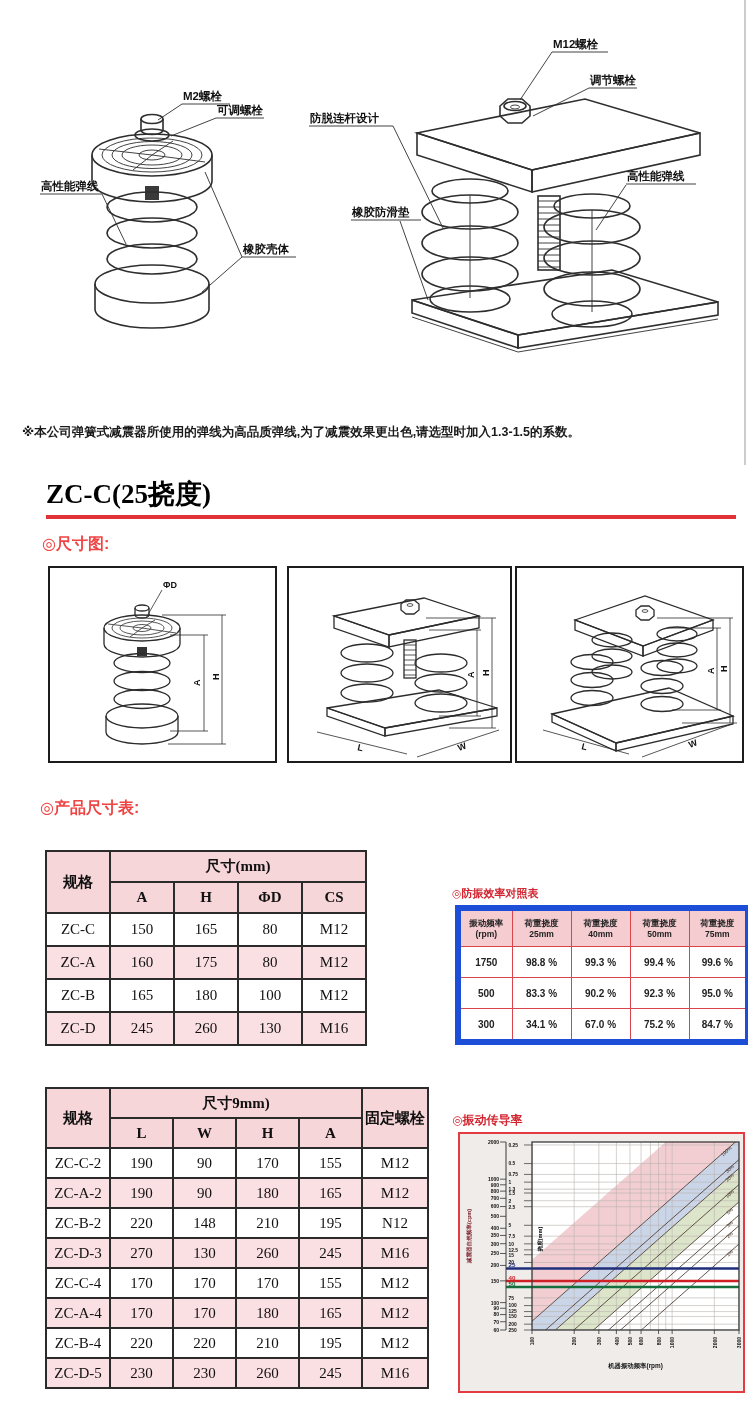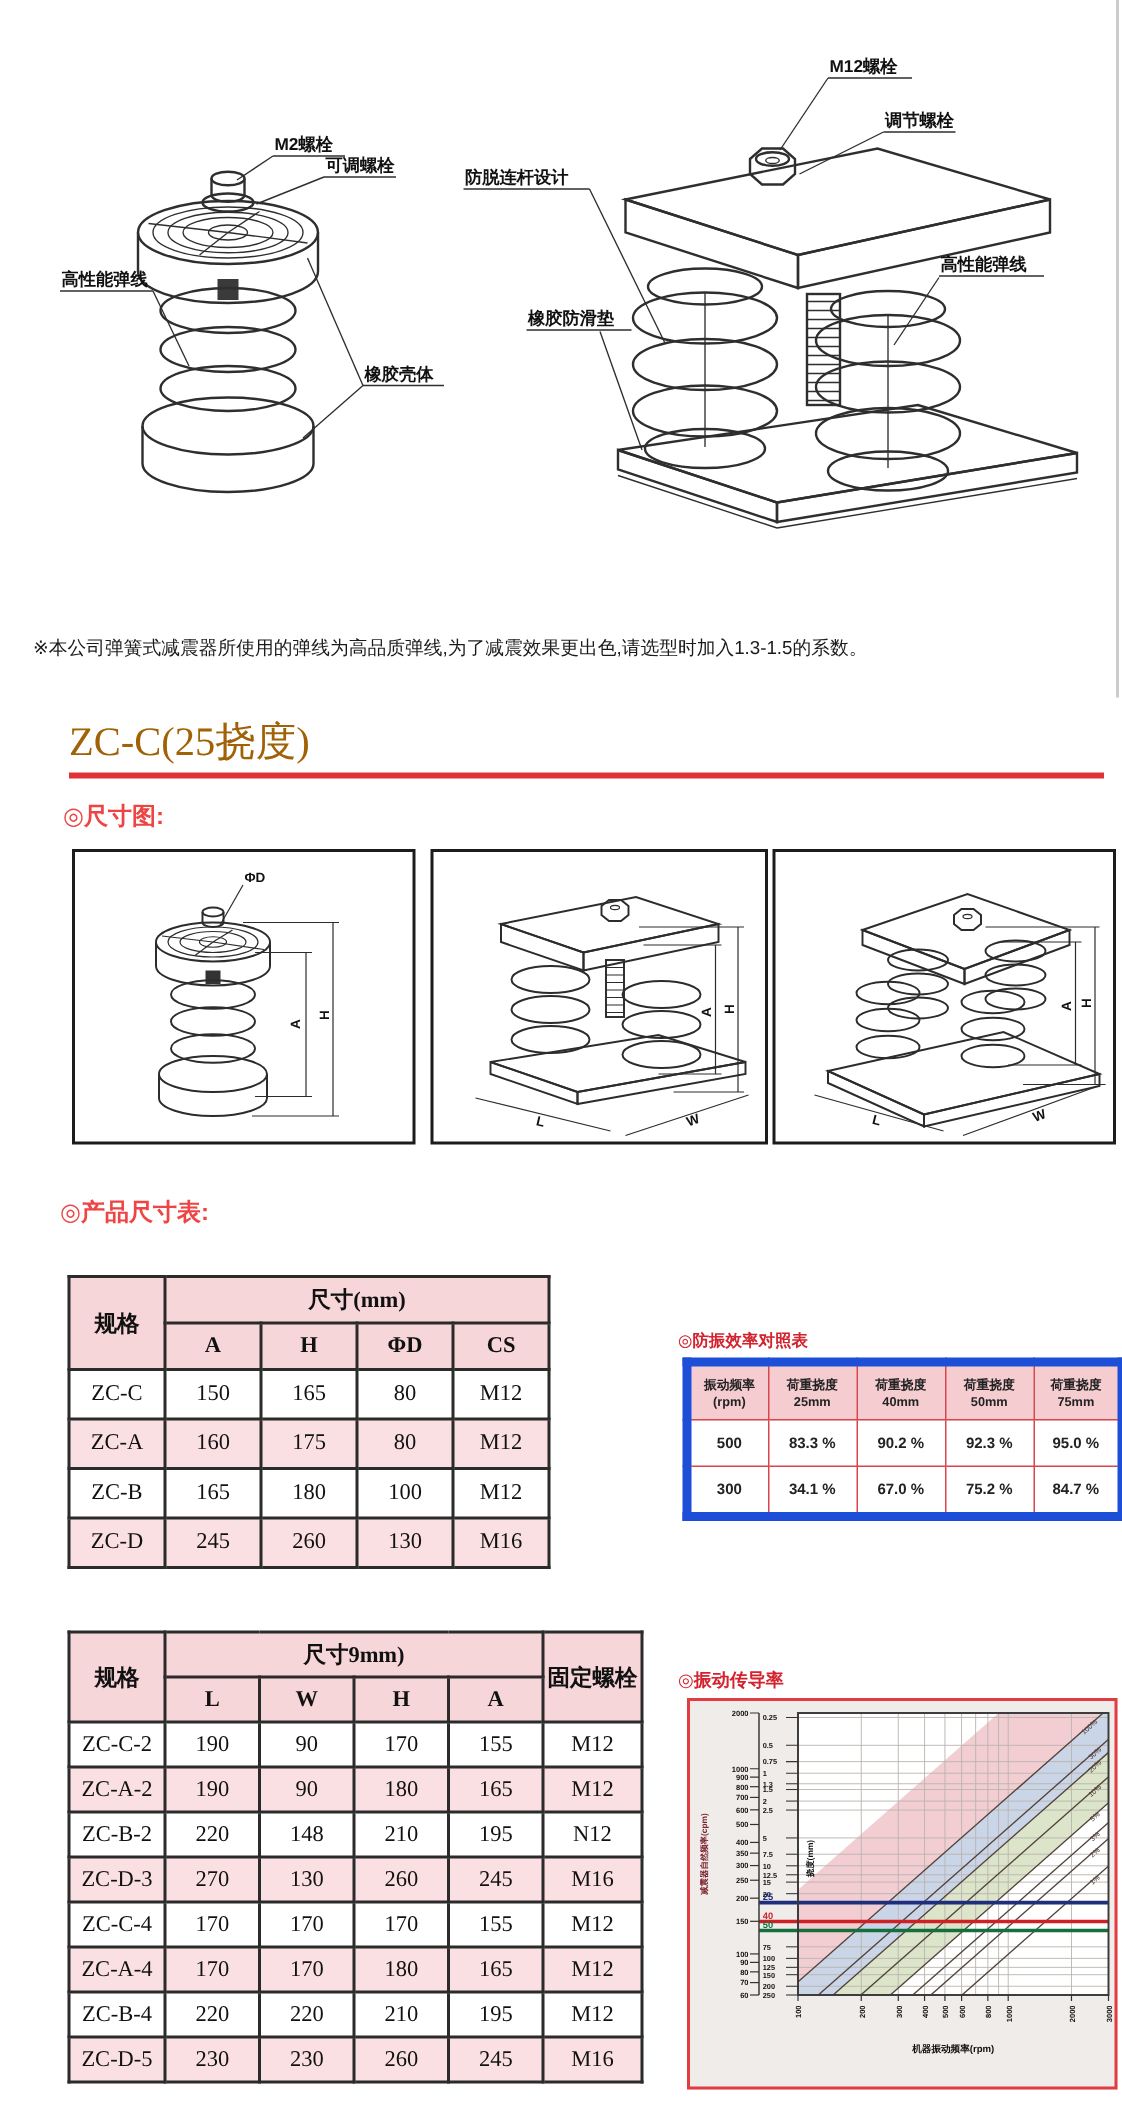--- a/index.html
+++ b/index.html
@@ -8,23 +8,23 @@
   .abs{position:absolute;}
   svg text{font-family:"Liberation Sans","DejaVu Sans",sans-serif;}
   .drawing path,.drawing ellipse,.drawing rect,.drawing polygon,.drawing line{fill:none;stroke:#2e2e2e;stroke-width:1.6;}
   .drawing .fill{fill:#3a3a3a;stroke:none;}
   .drawing .thin{stroke-width:0.9;}
   .drawing text{fill:#111;font-size:11.5px;font-weight:bold;}
   .mini path,.mini ellipse,.mini rect,.mini polygon,.mini line{fill:none;stroke:#2c2c2c;stroke-width:1.3;}
   .mini .fill{fill:#333;stroke:none;}
   .mini .thin{stroke-width:0.8;}
   .mini text{fill:#111;font-size:9px;font-weight:bold;}
-  .note{left:22px;top:424px;width:710px;font-size:12.5px;font-weight:normal;letter-spacing:0px;}
+  .note{left:22px;top:424px;width:710px;font-size:12.5px;font-weight:bold;letter-spacing:0px;}
   .page-title{left:46px;top:476px;font-family:"Liberation Serif","DejaVu Serif",serif;
-              font-size:27px;font-weight:normal;color:#a16207;}
+              font-size:27px;font-weight:bold;color:#000000;}
   .title-rule{left:46px;top:515px;width:690px;height:4px;background:#e13238;}
   .sec-head{font-size:16px;font-weight:bold;color:#ef4444;}
   .dim-box{border:2px solid #1c1c1c;background:#fff;}
   table{border-collapse:collapse;table-layout:fixed;}
   .dims th,.dims td{border:2px solid #2b2b2b;text-align:center;
       font-family:"Liberation Serif","DejaVu Serif",serif;color:#111;}
   .dims th{background:#f7d6da;font-size:15px;font-weight:bold;}
   .dims td{font-size:15px;background:#fff;}
   .dims tbody tr:nth-child(even) td{background:#fadfe3;}
   .t1 th{height:27px;} .t1 td{height:29px;text-align:center;}
@@ -304,20 +304,27 @@
           <div>荷重挠度</div>
           <div>50mm</div>
         </th>
         <th>
           <div>荷重挠度</div>
           <div>75mm</div>
         </th>
       </tr>
     </thead>
   <tbody>
+      <tr>
+        <td>1750</td>
+        <td>98.8 %</td>
+        <td>99.3 %</td>
+        <td>99.4 %</td>
+        <td>99.6 %</td>
+      </tr>
       <tr>
         <td>500</td>
         <td>83.3 %</td>
         <td>90.2 %</td>
         <td>92.3 %</td>
         <td>95.0 %</td>
       </tr>
       <tr>
         <td>300</td>
         <td>34.1 %</td>

